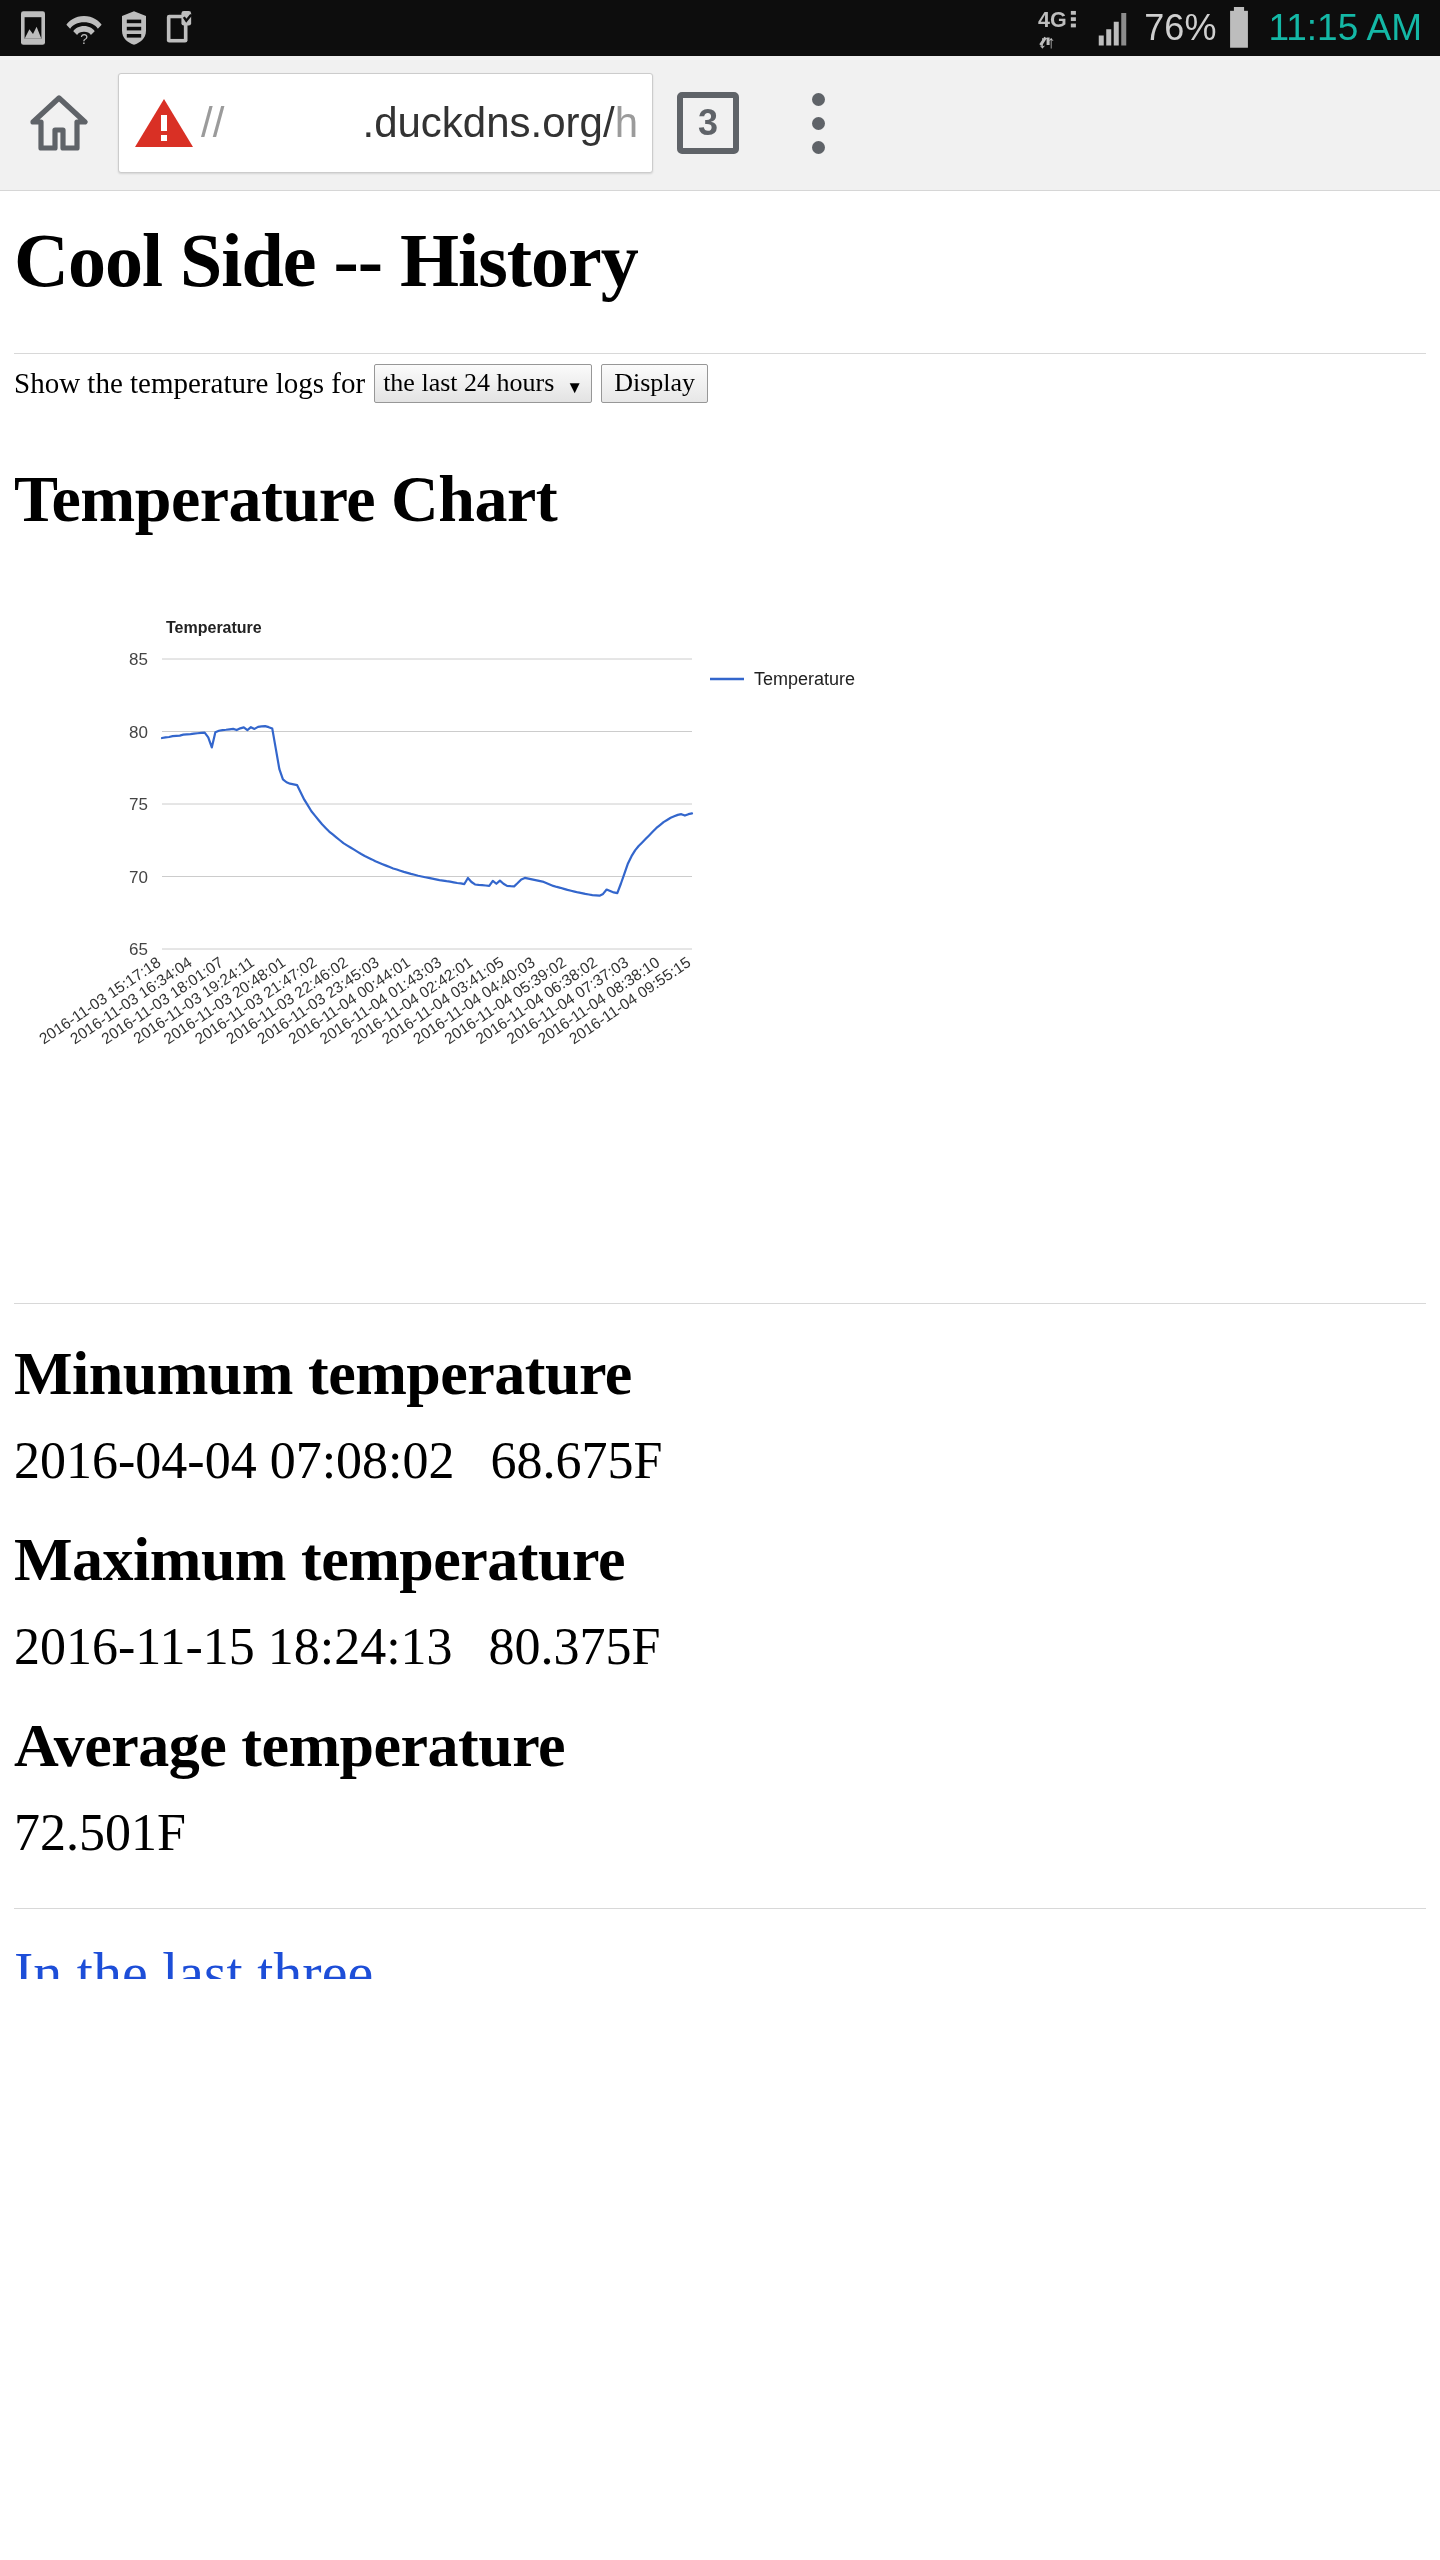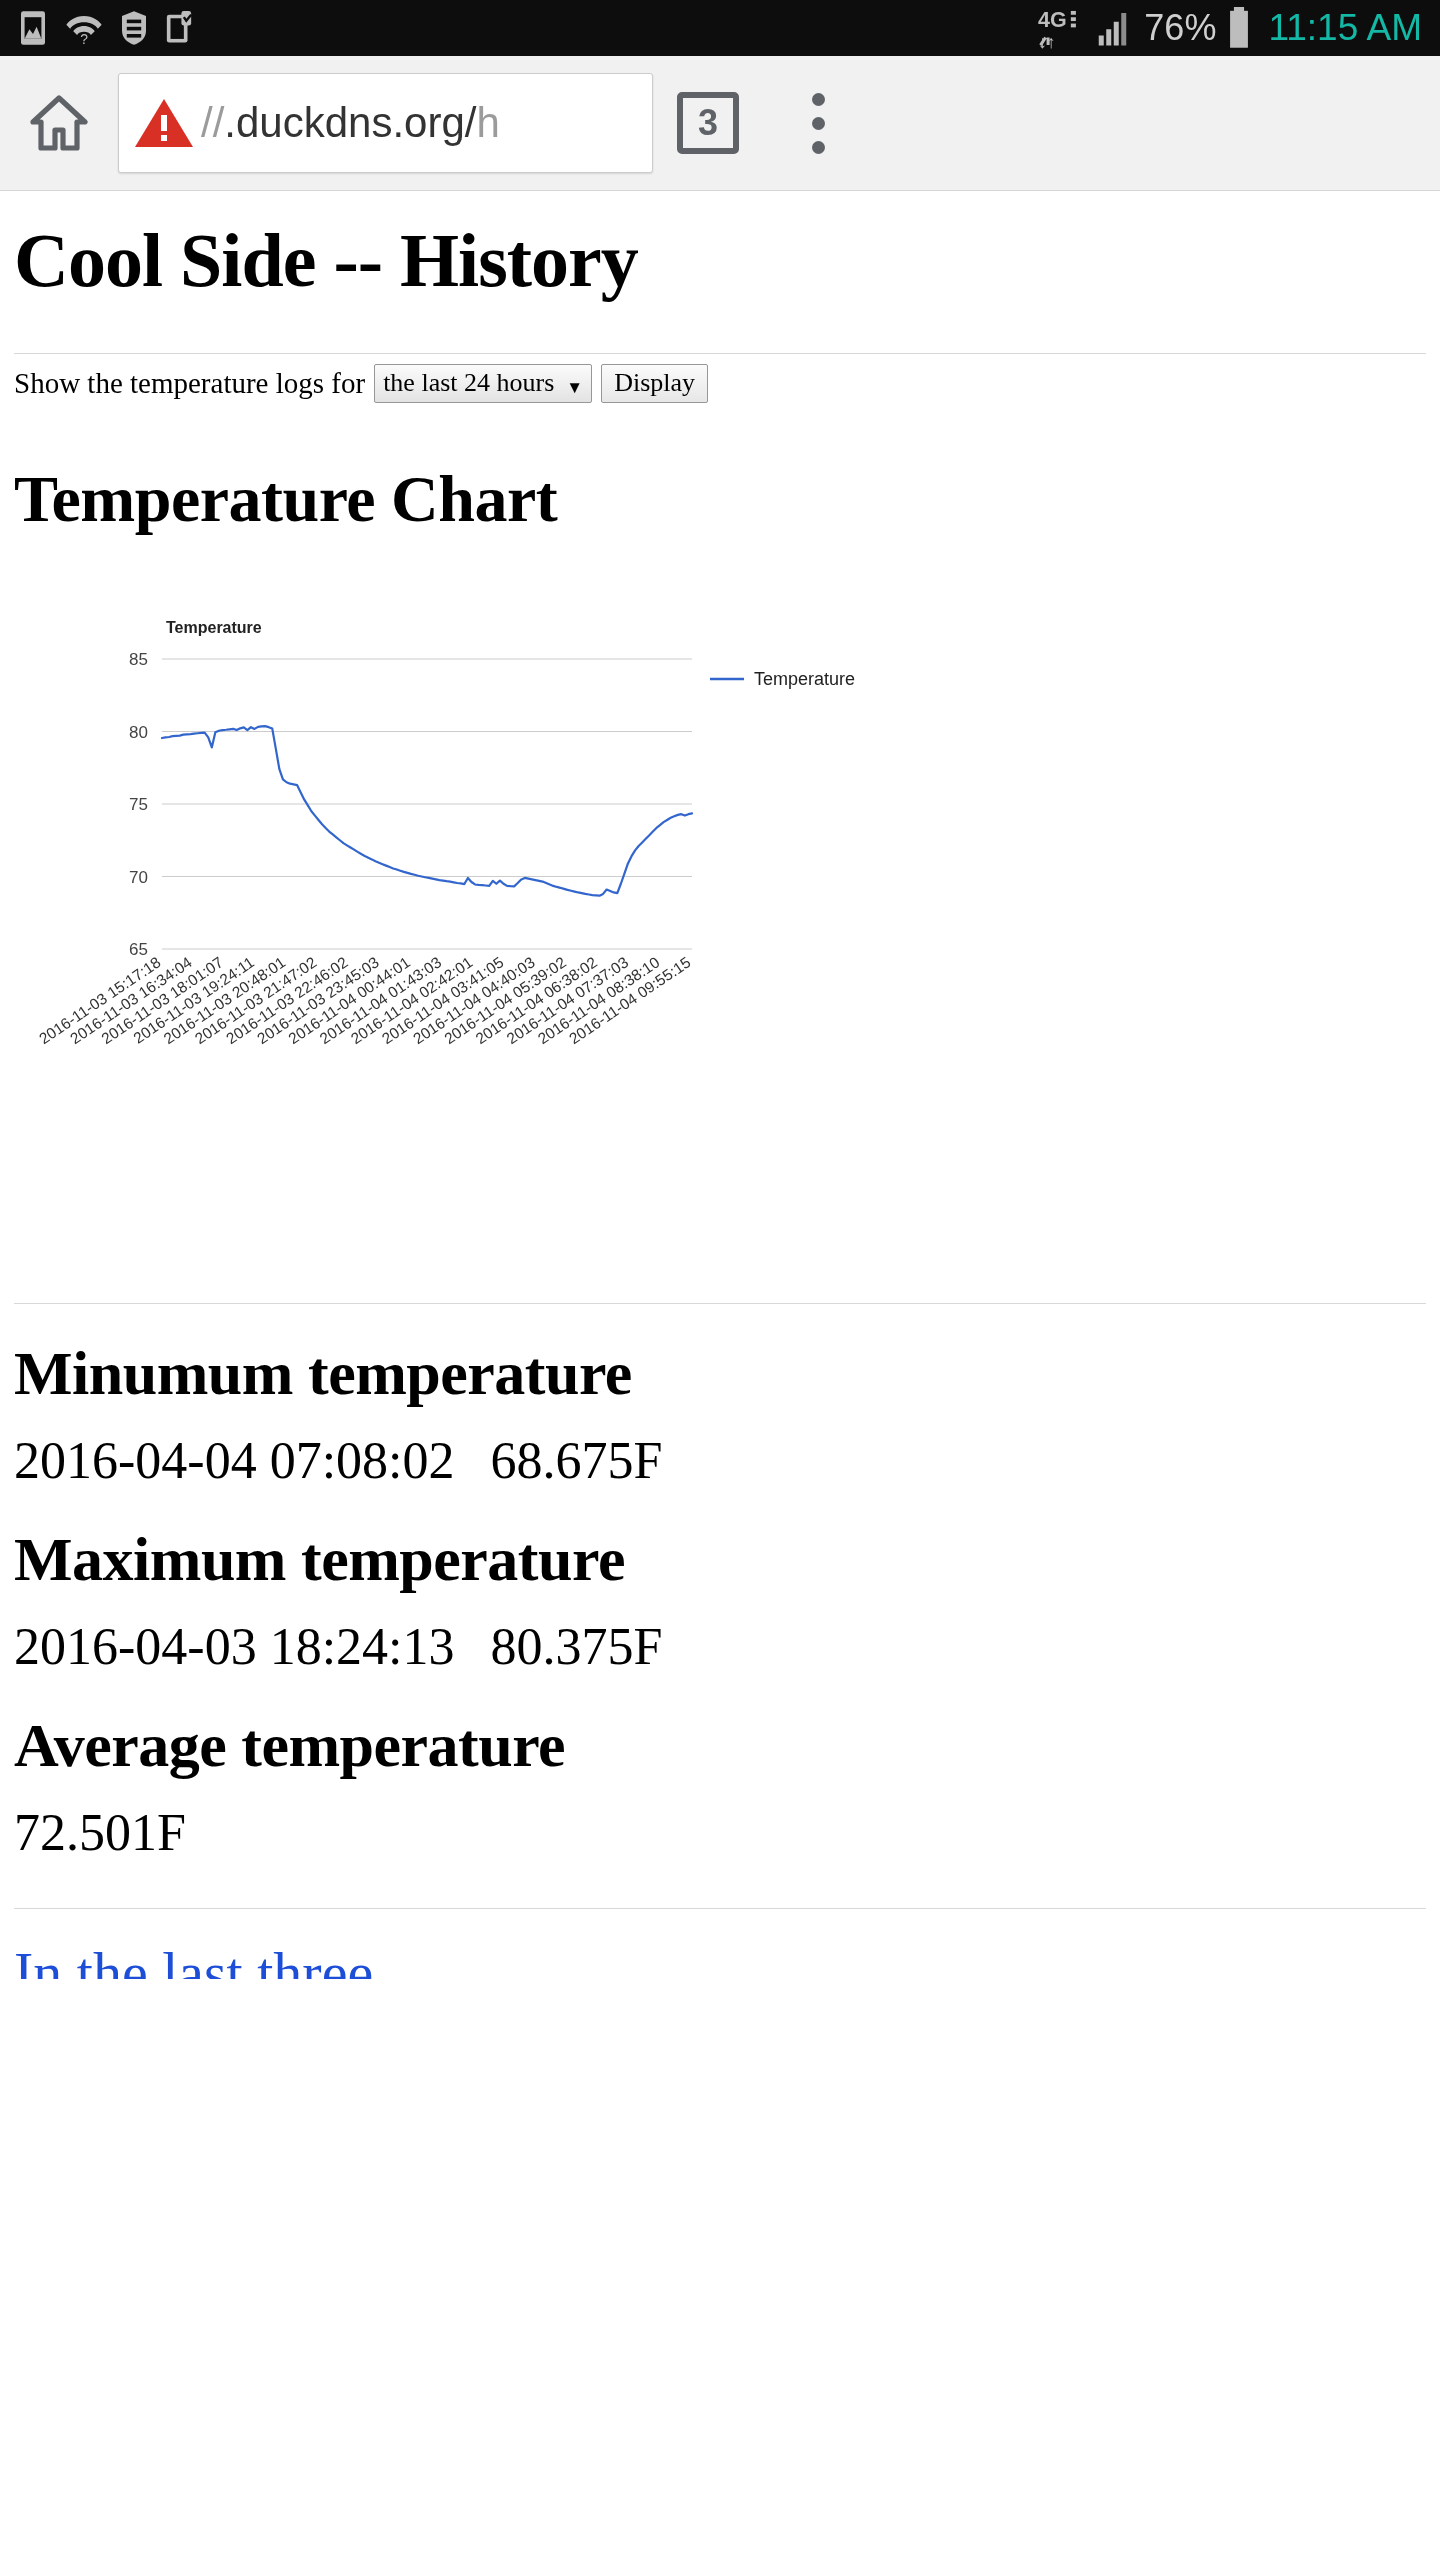--- a/index.html
+++ b/index.html
@@ -51,21 +51,21 @@
     box-shadow:0 1px 2px rgba(0,0,0,0.12);
   }
   .warn-tri{ flex:0 0 auto; margin-right:6px; }
   .url-scheme{
     color:#9b9b9b; font-family:"Liberation Sans", sans-serif;
     font-size:42px; white-space:nowrap;
   }
   .url-host{
     color:#333; font-family:"Liberation Sans", sans-serif;
     font-size:42px; white-space:nowrap; flex:1;
-    overflow:hidden;
+    text-align:right; overflow:hidden;
   }
   .url-path{ color:#9b9b9b; }
   .tabs-btn{
     width:110px; height:100%;
     display:flex; align-items:center; justify-content:center;
   }
   .tabs-box{
     width:62px; height:62px; border:6px solid #5f6368; border-radius:5px;
     display:flex; align-items:center; justify-content:center;
     color:#5f6368; font-size:36px; font-weight:bold;
@@ -290,21 +290,21 @@
       </svg>
   </div>
 
   <hr class="hr" style="margin-top:6px;">
 
   <div class="stats">
     <h2>Minumum temperature</h2>
     <p><span>2016-04-04 07:08:02</span><span class="stat-gap"></span><span>68.675F</span></p>
 
     <h2>Maximum temperature</h2>
-    <p><span>2016-04-03 18:24:13</span><span class="stat-gap"></span><span>80.375F</span></p>
+    <p><span>2016-11-15 18:24:13</span><span class="stat-gap"></span><span>80.375F</span></p>
 
     <h2>Average temperature</h2>
     <p>72.501F</p>
   </div>
 
   <hr class="bottom-hr">
   <div class="cut-heading">In the last three</div>
 </div>
 
 </body></html>

